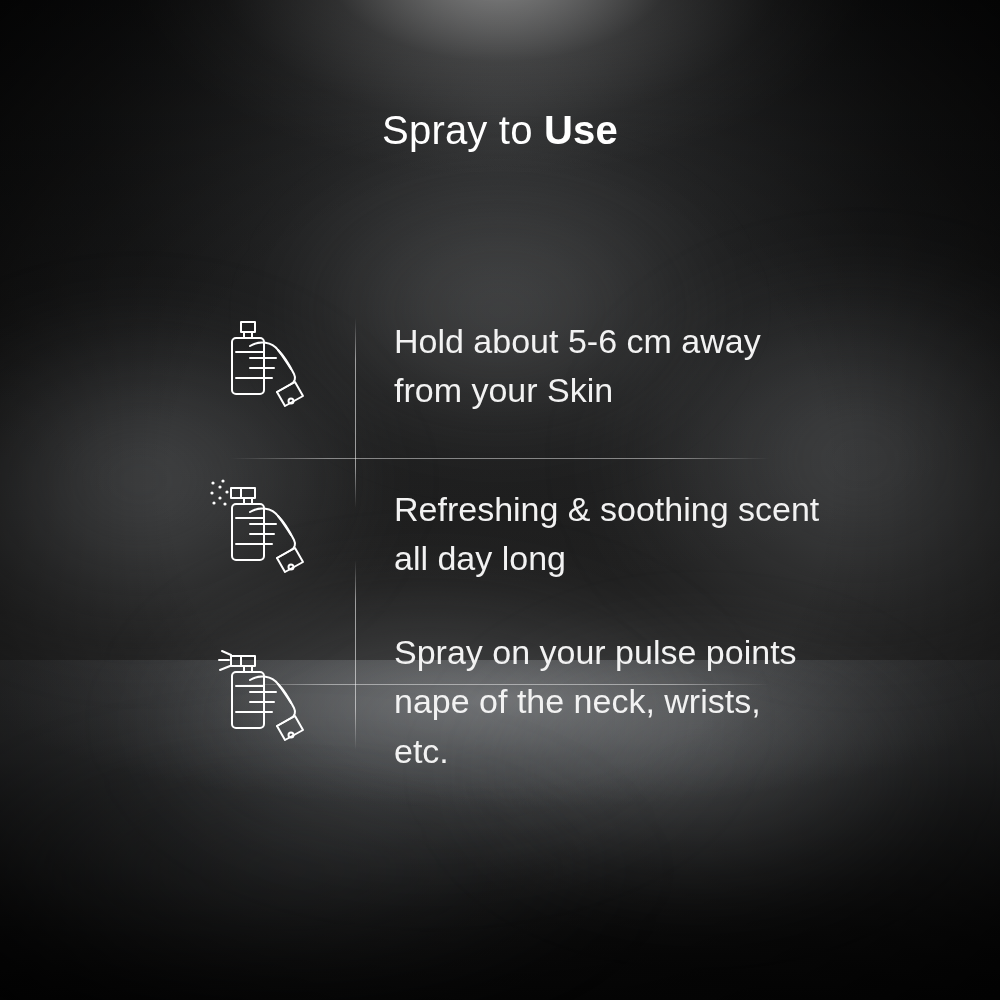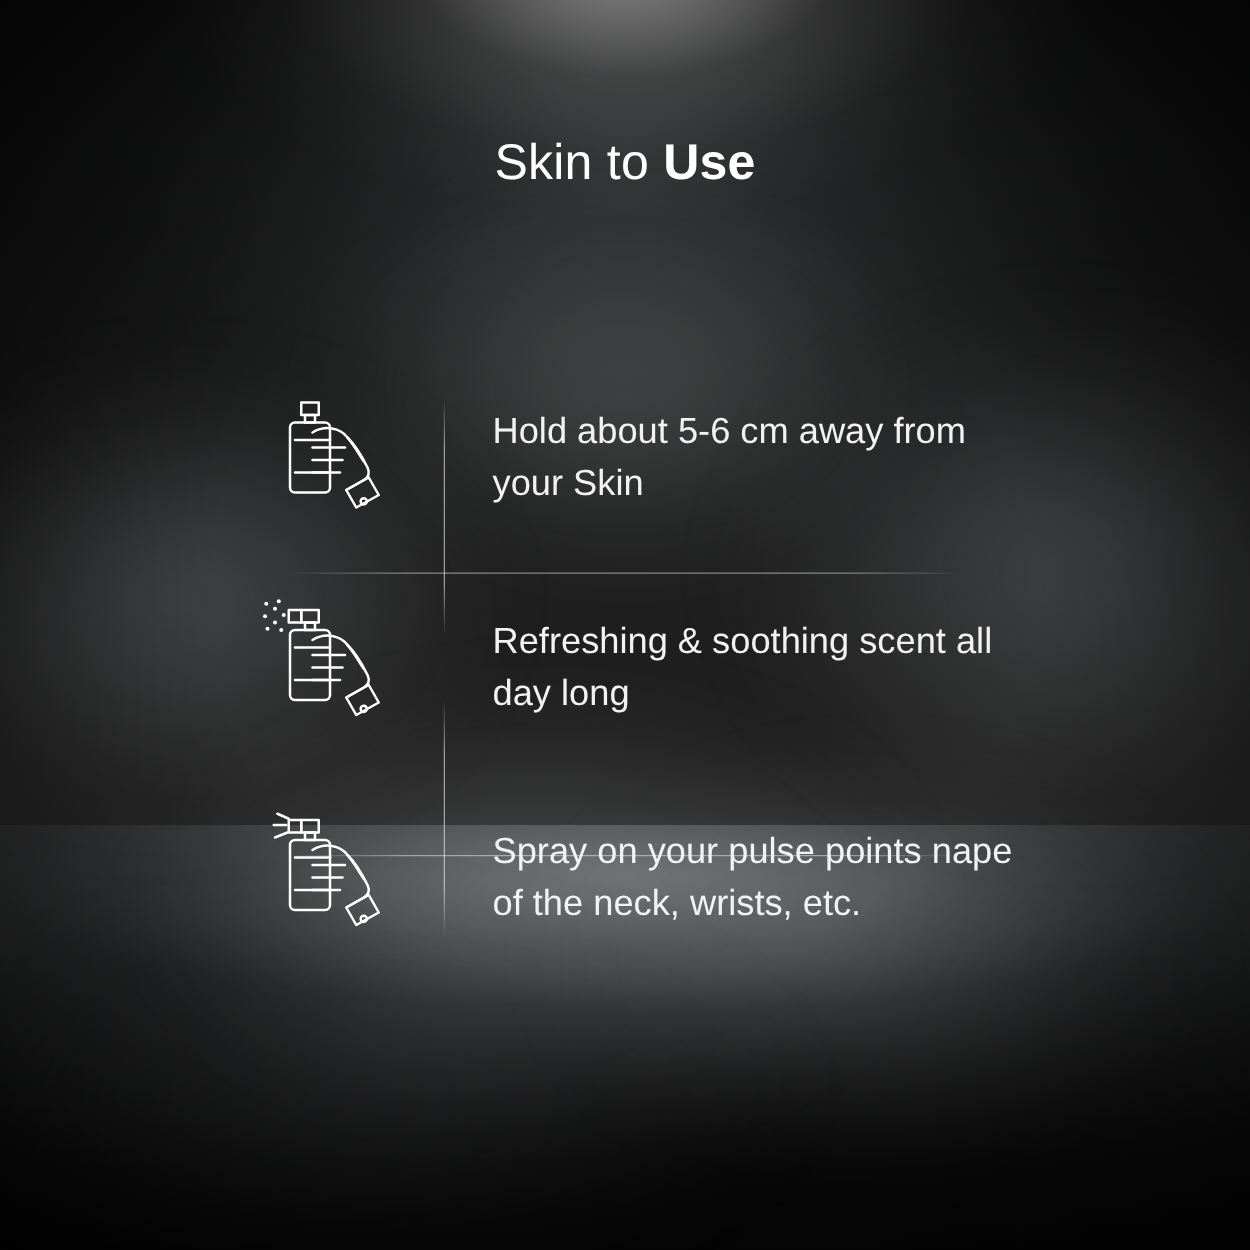--- a/index.html
+++ b/index.html
@@ -81,21 +81,21 @@
     width: 150px;
     flex: 0 0 150px;
     display: flex;
     align-items: center;
     justify-content: center;
   }
   .step-icon svg { display: block; }
 
   .step-text {
     padding-left: 54px;
-    font-size: 29px;
+    font-size: 34px;
     line-height: 1.45;
     font-weight: 400;
     color: #f2f2f2;
     max-width: 430px;
   }
 
   
   .v-divider {
     position: absolute;
     left: 355px;
@@ -127,21 +127,21 @@
   <div class="smoke b"></div>
   <div class="smoke c"></div>
   <div class="smoke d"></div>
   <div class="smoke e"></div>
   <div class="smoke f"></div>
   <div class="vignette"></div>
 
   <div class="content">
 
     <div class="title">
-      <span>Skin to </span><span class="strong">Use</span>
+      <span>Spray to </span><span class="strong">Use</span>
     </div>
 
     <div class="v-divider one"></div>
     <div class="v-divider two"></div>
     <div class="h-divider one"></div>
     <div class="h-divider two"></div>
 
     <div class="steps">
 
       <div class="step">

